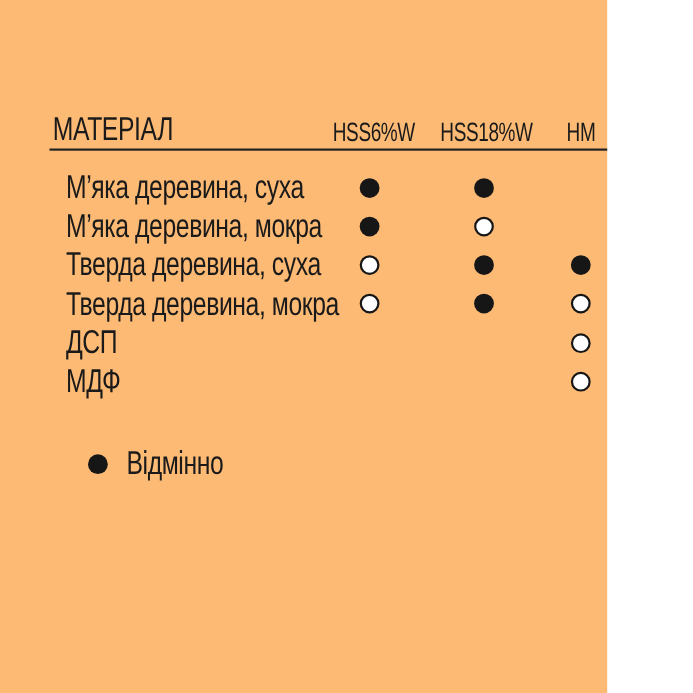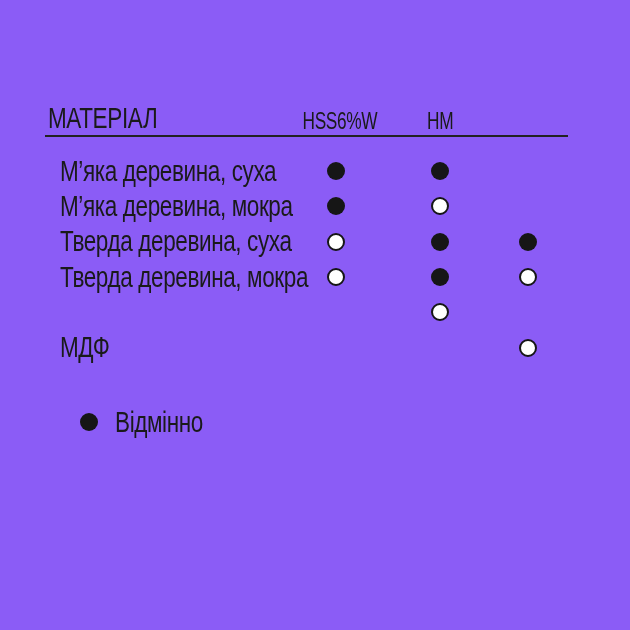--- a/index.html
+++ b/index.html
@@ -1,21 +1,21 @@
 <!DOCTYPE html>
 <html><head>
 <meta charset="utf-8">
 <style>
   * { margin: 0; padding: 0; box-sizing: border-box; }
   html, body { background: #ffffff; }
   .page {
     position: relative;
-    width: 630px;
+    width: 552px;
     height: 630px;
-    background: #8b5cf6;
+    background: #fdba74;
     font-family: "Liberation Sans", "DejaVu Sans", sans-serif;
     color: #1a1a1a;
     overflow: hidden;
   }
   .table-wrap { padding-top: 97px; }
 
   .grid-row {
     display: grid;
     grid-template-columns: 240px 96px 112px 64px;
     padding-left: 48px;
@@ -76,20 +76,23 @@
   <div class="table-wrap">
 
     <div class="grid-row header-row">
       <div class="header-material">
         <span class="txt">МАТЕРІАЛ</span>
       </div>
       <div class="header-col">
         <span class="txt-center">HSS6%W</span>
       </div>
       <div class="header-col">
+        <span class="txt-center">HSS18%W</span>
+      </div>
+      <div class="header-col">
         <span class="txt-center">HM</span>
       </div>
     </div>
 
     <hr class="rule">
 
     <div class="rows" id="rows">
   <div class="grid-row body-row">
     <div class="material">
       <span class="txt">М’яка деревина, суха</span>
@@ -120,20 +123,23 @@
   <div class="grid-row body-row">
     <div class="material">
       <span class="txt">Тверда деревина, мокра</span>
     </div>
     <div class="cell"><span class="dot dot-empty"></span></div>
     <div class="cell"><span class="dot dot-filled"></span></div>
     <div class="cell"><span class="dot dot-empty"></span></div>
   </div>
 
   <div class="grid-row body-row">
+    <div class="material">
+      <span class="txt">ДСП</span>
+    </div>
     <div class="cell"></div>
     <div class="cell"></div>
     <div class="cell"><span class="dot dot-empty"></span></div>
   </div>
 
   <div class="grid-row body-row">
     <div class="material">
       <span class="txt">МДФ</span>
     </div>
     <div class="cell"></div>

